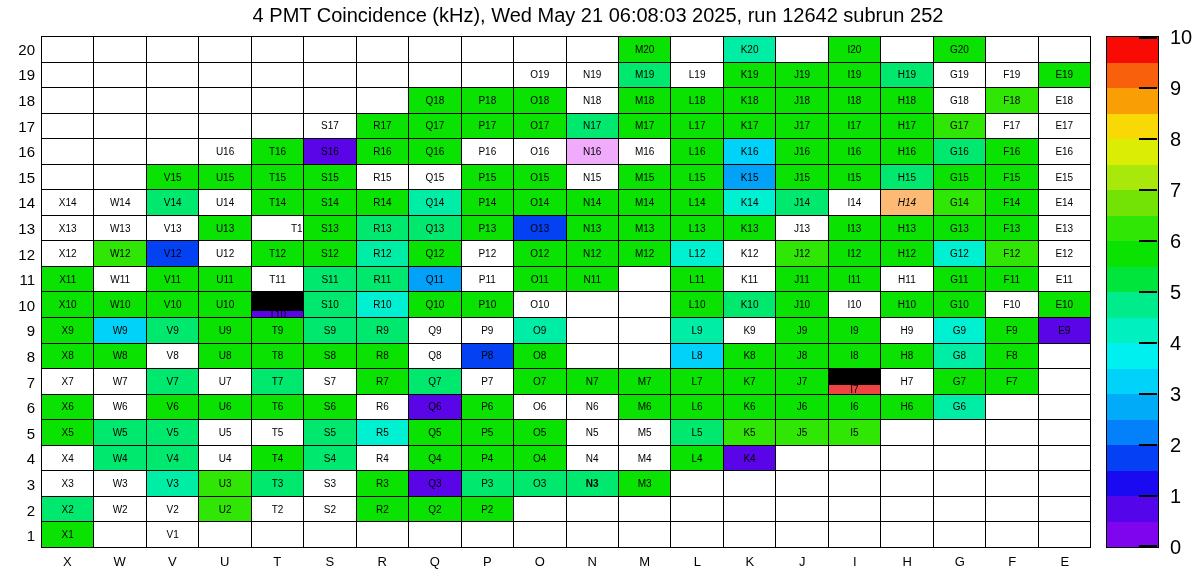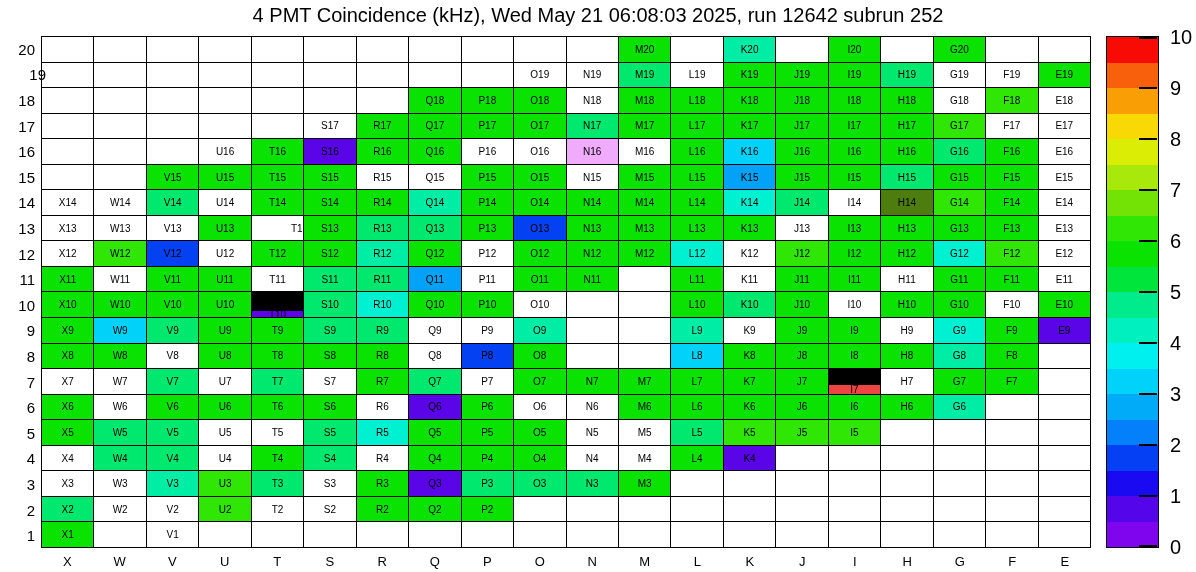--- a/index.html
+++ b/index.html
@@ -171,21 +171,21 @@
     <div class="hm-cell" style="background: rgb(10, 227, 2);">R14</div>
     <div class="hm-cell" style="background: rgb(0, 237, 166);">Q14</div>
     <div class="hm-cell" style="background: rgb(10, 227, 2);">P14</div>
     <div class="hm-cell" style="background: rgb(10, 227, 2);">O14</div>
     <div class="hm-cell" style="background: rgb(10, 227, 2);">N14</div>
     <div class="hm-cell" style="background: rgb(10, 227, 2);">M14</div>
     <div class="hm-cell" style="background: rgb(10, 227, 2);">L14</div>
     <div class="hm-cell" style="background: rgb(0, 240, 210);">K14</div>
     <div class="hm-cell" style="background: rgb(0, 233, 110);">J14</div>
     <div class="hm-cell" style="background: rgb(255, 255, 255);">I14</div>
-    <div class="hm-cell" style="background: #4d7c0f;">H14</div>
+    <div class="hm-cell" style="background: #fdba74; font-style: italic;">H14</div>
     <div class="hm-cell" style="background: rgb(48, 230, 5);">G14</div>
     <div class="hm-cell" style="background: rgb(10, 227, 2);">F14</div>
     <div class="hm-cell" style="background: rgb(255, 255, 255);">E14</div>
     <div class="hm-cell" style="background: rgb(255, 255, 255);">X13</div>
     <div class="hm-cell" style="background: rgb(255, 255, 255);">W13</div>
     <div class="hm-cell" style="background: rgb(255, 255, 255);">V13</div>
     <div class="hm-cell" style="background: rgb(10, 227, 2);">U13</div>
     <div class="hm-cell" style="background: rgb(255, 255, 255); padding-left: 44px;">T13</div>
     <div class="hm-cell" style="background: rgb(10, 227, 2);">S13</div>
     <div class="hm-cell" style="background: rgb(0, 233, 110);">R13</div>
@@ -385,21 +385,21 @@
     <div class="hm-cell" style="background: rgb(255, 255, 255);">X3</div>
     <div class="hm-cell" style="background: rgb(255, 255, 255);">W3</div>
     <div class="hm-cell" style="background: rgb(0, 237, 166);">V3</div>
     <div class="hm-cell" style="background: rgb(48, 230, 5);">U3</div>
     <div class="hm-cell" style="background: rgb(0, 233, 110);">T3</div>
     <div class="hm-cell" style="background: rgb(255, 255, 255);">S3</div>
     <div class="hm-cell" style="background: rgb(10, 227, 2);">R3</div>
     <div class="hm-cell" style="background: rgb(90, 5, 232);">Q3</div>
     <div class="hm-cell" style="background: rgb(0, 233, 110);">P3</div>
     <div class="hm-cell" style="background: rgb(0, 233, 110);">O3</div>
-    <div class="hm-cell" style="background: rgb(0, 233, 110);">N3</div>
+    <div class="hm-cell" style="background: rgb(0, 233, 110); font-weight: bold;">N3</div>
     <div class="hm-cell" style="background: rgb(10, 227, 2);">M3</div>
     <div class="hm-cell" style="background: rgb(255, 255, 255);"></div>
     <div class="hm-cell" style="background: rgb(255, 255, 255);"></div>
     <div class="hm-cell" style="background: rgb(255, 255, 255);"></div>
     <div class="hm-cell" style="background: rgb(255, 255, 255);"></div>
     <div class="hm-cell" style="background: rgb(255, 255, 255);"></div>
     <div class="hm-cell" style="background: rgb(255, 255, 255);"></div>
     <div class="hm-cell" style="background: rgb(255, 255, 255);"></div>
     <div class="hm-cell" style="background: rgb(255, 255, 255);"></div>
     <div class="hm-cell" style="background: rgb(0, 233, 110);">X2</div>
@@ -439,21 +439,21 @@
     <div class="hm-cell" style="background: rgb(255, 255, 255);"></div>
     <div class="hm-cell" style="background: rgb(255, 255, 255);"></div>
     <div class="hm-cell" style="background: rgb(255, 255, 255);"></div>
     <div class="hm-cell" style="background: rgb(255, 255, 255);"></div>
     <div class="hm-cell" style="background: rgb(255, 255, 255);"></div>
     <div class="hm-cell" style="background: rgb(255, 255, 255);"></div>
   </div>
 
 <div id="y-axis">
     <div class="y-label" style="left: 5px; top: 40.8px;">20</div>
-    <div class="y-label" style="left: 16px; top: 66.4px;">19</div>
+    <div class="y-label" style="left: 5px; top: 66.4px;">19</div>
     <div class="y-label" style="left: 5px; top: 92px;">18</div>
     <div class="y-label" style="left: 5px; top: 117.6px;">17</div>
     <div class="y-label" style="left: 5px; top: 143.2px;">16</div>
     <div class="y-label" style="left: 5px; top: 168.8px;">15</div>
     <div class="y-label" style="left: 5px; top: 194.4px;">14</div>
     <div class="y-label" style="left: 5px; top: 220px;">13</div>
     <div class="y-label" style="left: 5px; top: 245.6px;">12</div>
     <div class="y-label" style="left: 5px; top: 271.2px;">11</div>
     <div class="y-label" style="left: 5px; top: 296.8px;">10</div>
     <div class="y-label" style="left: 5px; top: 322.4px;">9</div>

